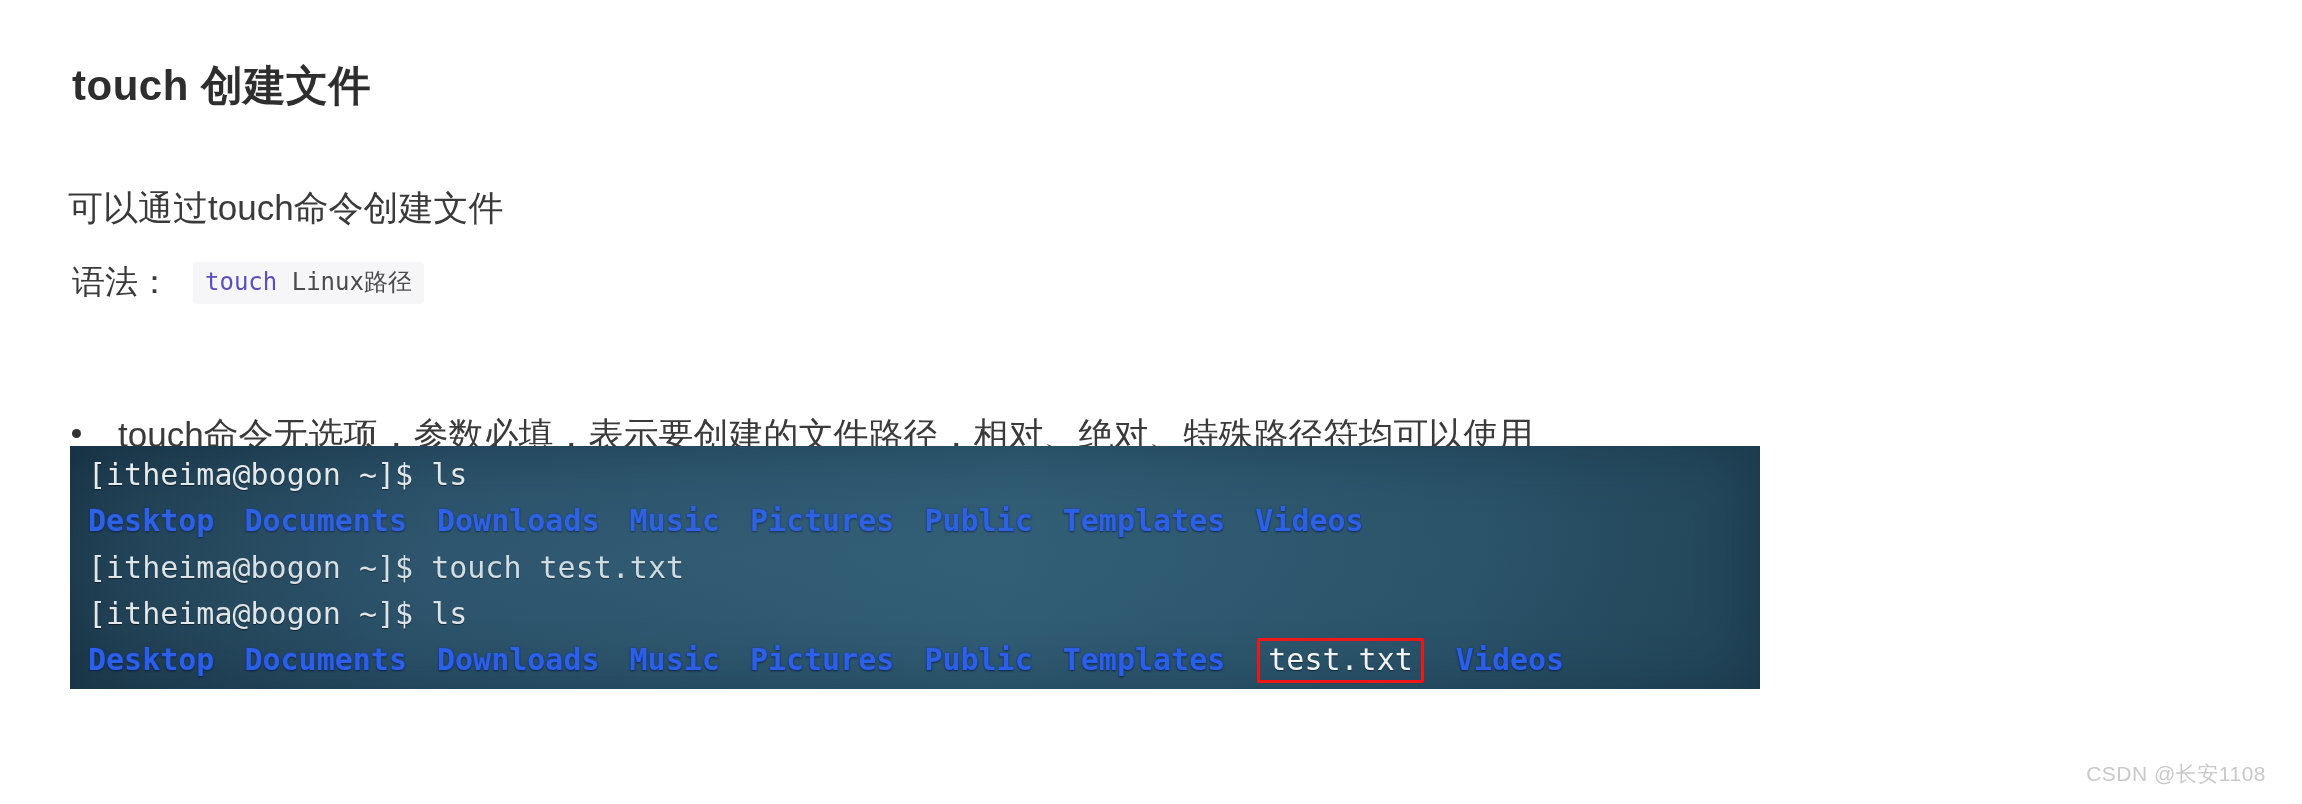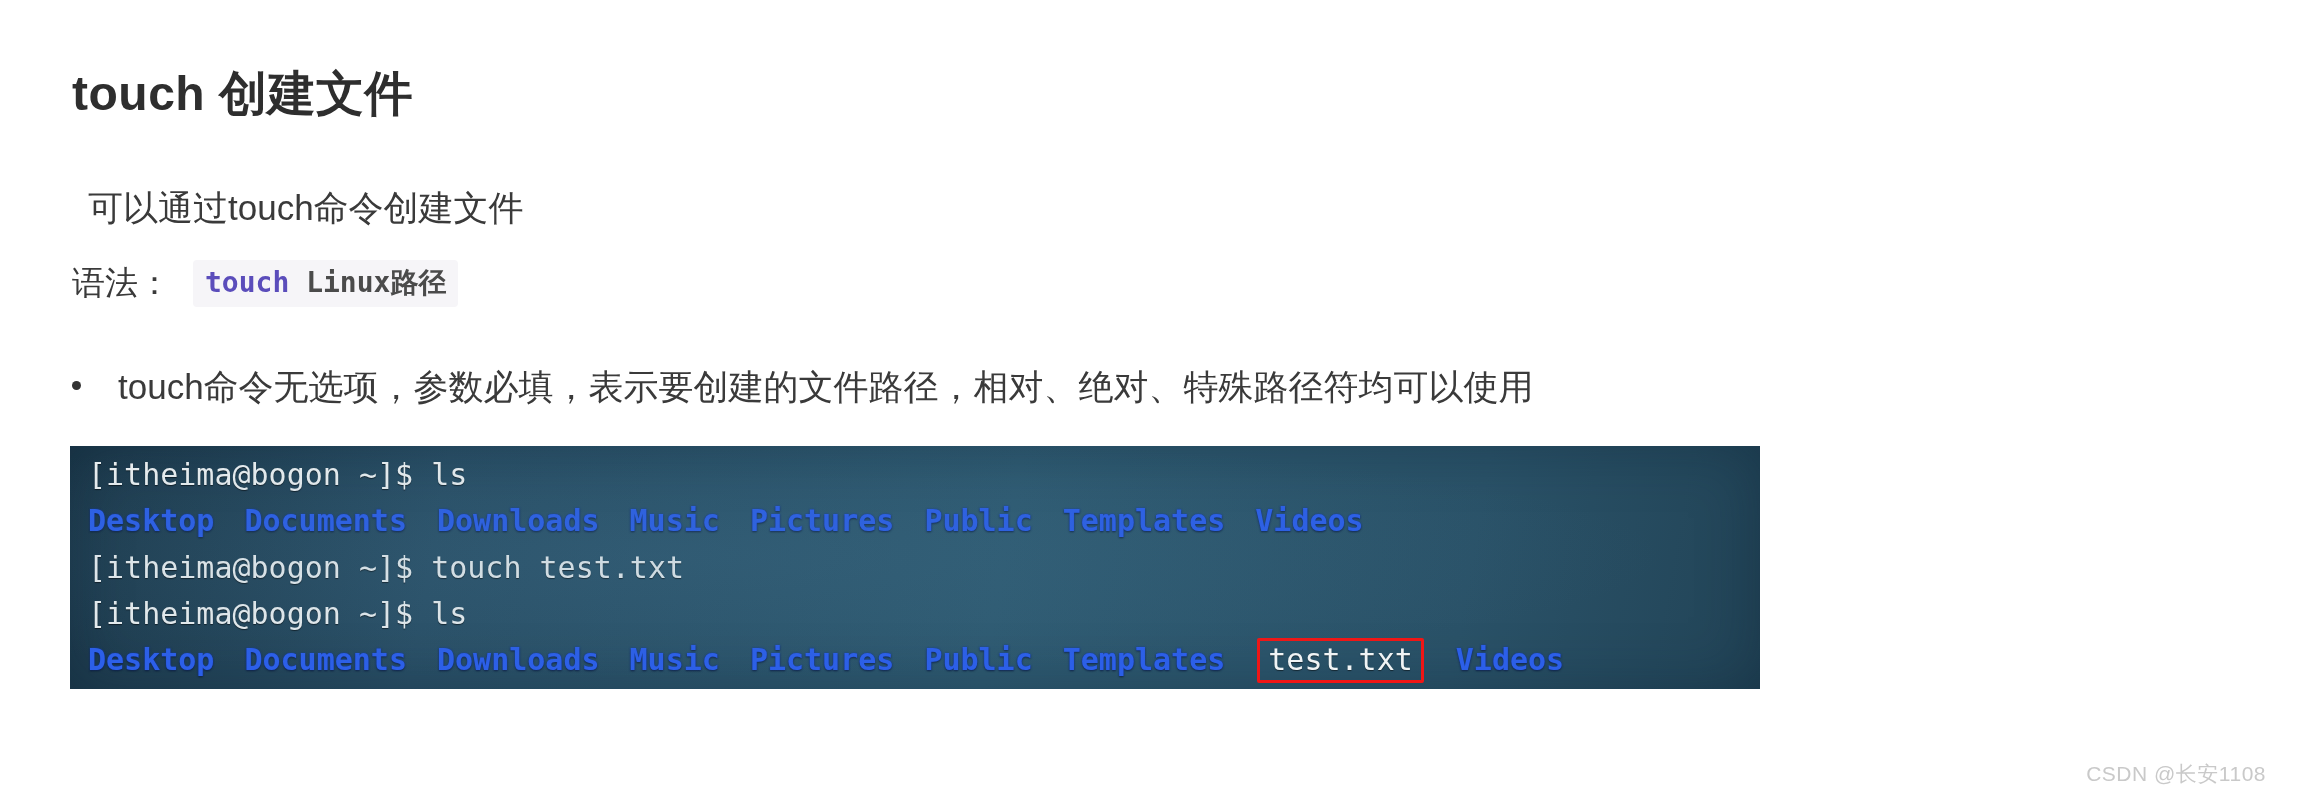--- a/index.html
+++ b/index.html
@@ -19,31 +19,31 @@
     position: absolute;
     inset: 0;
     background: #ffffff;
   }
 
   
   .page-title {
     position: absolute;
     left: 72px;
     top: 30px;
-    font-size: 48px;
+    font-size: 42px;
     font-weight: bold;
     color: #2e2e2e;
     letter-spacing: 0.5px;
     white-space: nowrap;
   }
 
   
   .intro-text {
     position: absolute;
-    left: 88px;
+    left: 68px;
     top: 185px;
     font-size: 35px;
     color: #3a3a3a;
     white-space: nowrap;
     font-weight: 400;
   }
 
   
   .syntax-row {
     position: absolute;
@@ -56,24 +56,23 @@
   .syntax-label {
     font-size: 33px;
     color: #3a3a3a;
   }
   .code-badge {
     margin-left: 22px;
     background: #f6f5f8;
     border-radius: 4px;
     padding: 5px 12px 7px 12px;
     font-family: "DejaVu Sans Mono", "Liberation Mono", monospace;
-    font-size: 28px;
+    font-size: 24px;
     line-height: 1.25;
     white-space: nowrap;
-    font-weight: bold;
   }
   .code-cmd { color: #5b4dbb; }
   .code-arg { color: #4b4b4b; }
 
   
   .bullet-row {
     position: absolute;
     left: 72px;
     top: 364px;
     display: flex;
@@ -88,20 +87,21 @@
     display: inline-block;
     position: relative;
     top: -9px;
     flex: 0 0 auto;
   }
   .bullet-text {
     margin-left: 37px;
     font-size: 35px;
     color: #3a3a3a;
     white-space: nowrap;
+    margin-top: 48px;
   }
 
   
   .terminal {
     position: absolute;
     left: 70px;
     top: 446px;
     width: 1690px;
     height: 243px;
     background: linear-gradient(100deg, #1d3a4c 0%, #2a5067 22%, #2f5b72 55%, #2a5268 82%, #224457 100%);

